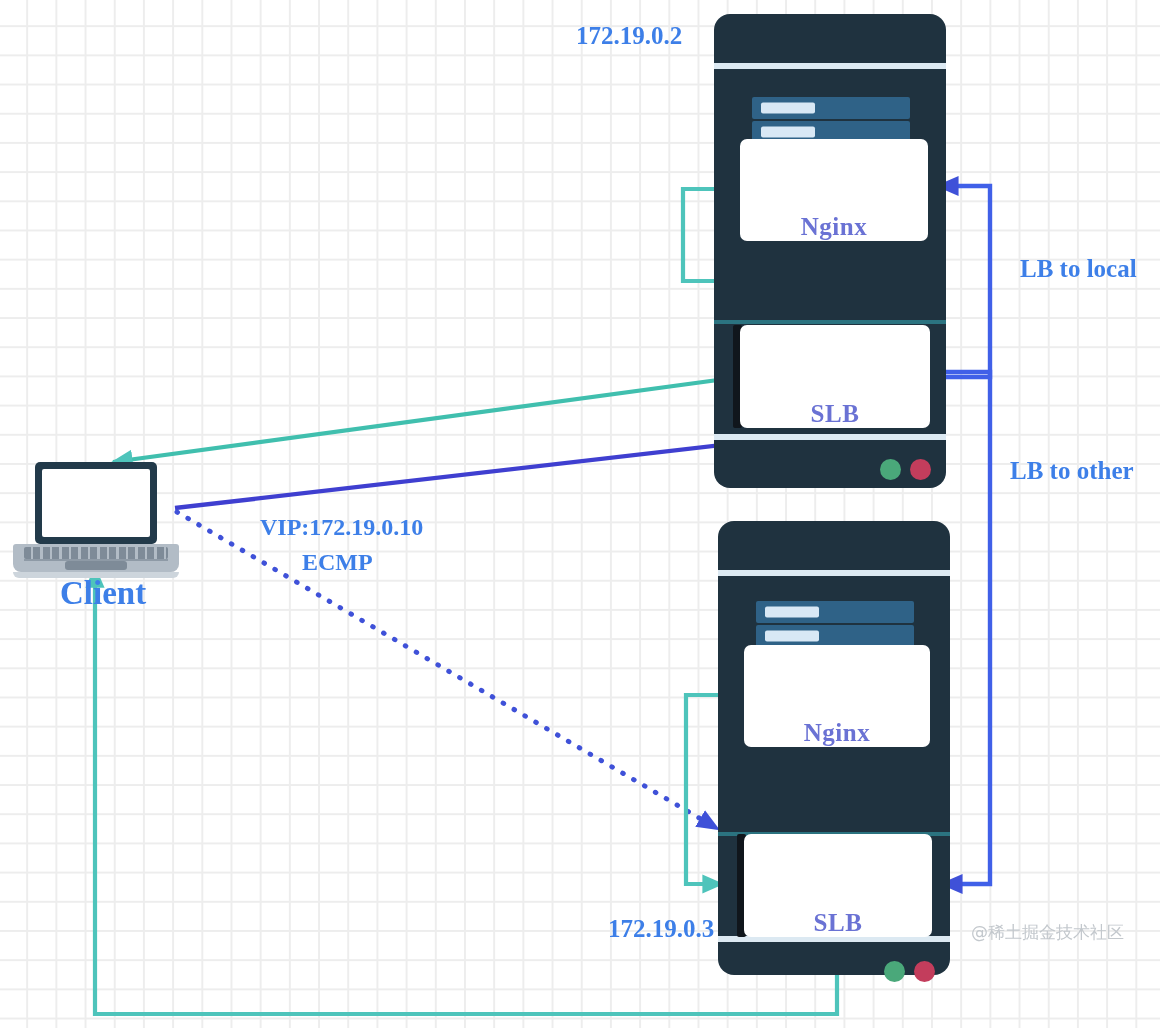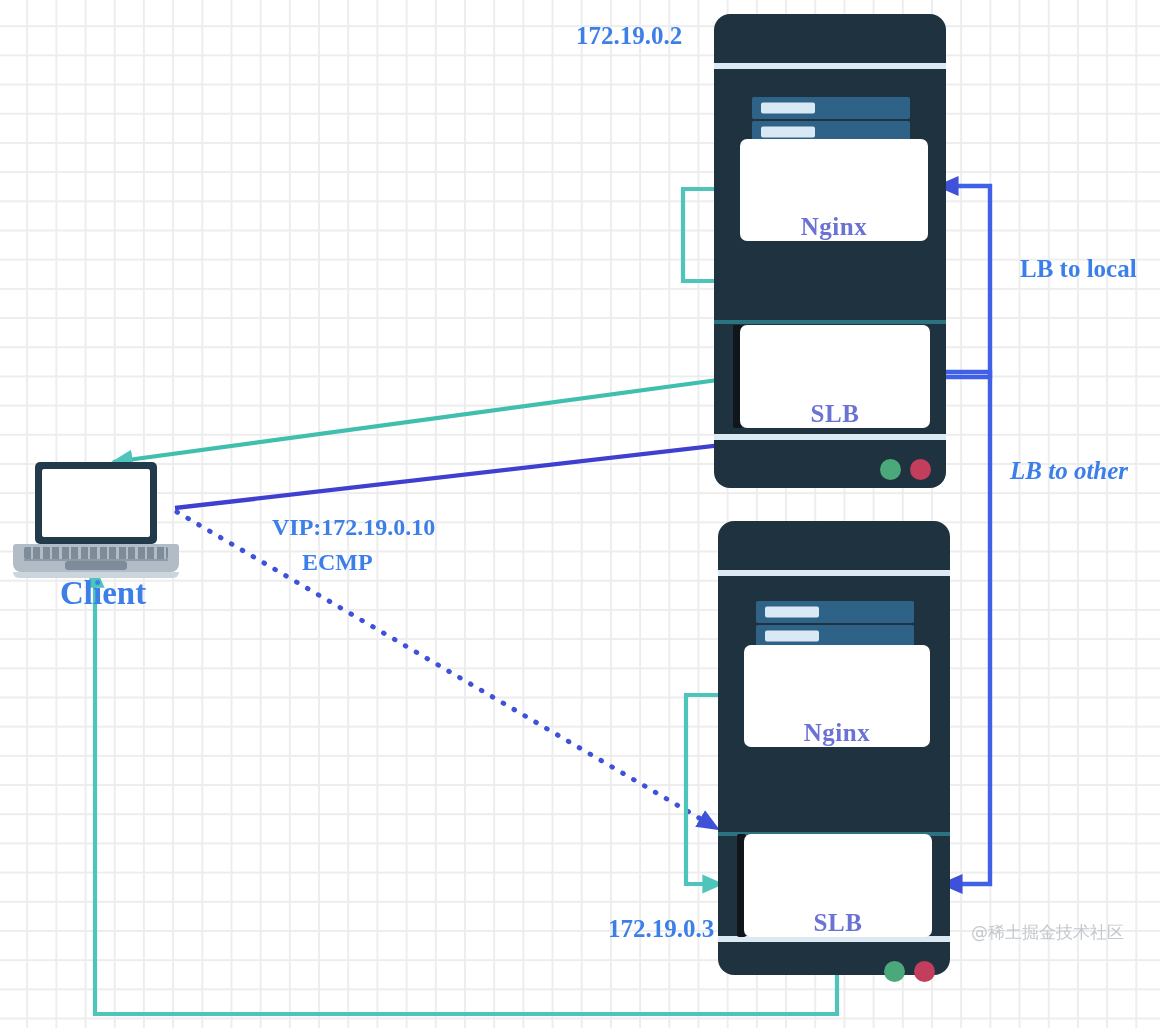--- a/index.html
+++ b/index.html
@@ -177,23 +177,23 @@
     </div>
     <div class="lt-foot"></div>
   </div>
 
   <div class="lbl ip" style="left:576px;top:22px;">172.19.0.2</div>
 
   <div class="lbl ip" style="left:576px;top:915px;margin-left:32px;">172.19.0.3</div>
 
   <div class="lbl client" style="left:60px;top:575px;">Client</div>
 
-  <div class="lbl vip" style="left:272px;top:514px;">VIP:172.19.0.10</div>
+  <div class="lbl vip" style="left:260px;top:514px;">VIP:172.19.0.10</div>
 
   <div class="lbl vip" style="left:302px;top:549px;">ECMP</div>
 
   <div class="lbl note" style="left:1008px;top:255px;margin-left:12px;">LB to local</div>
 
-  <div class="lbl note" style="left:1010px;top:457px;font-style:italic;">LB to other</div>
+  <div class="lbl note" style="left:1010px;top:457px;">LB to other</div>
 
   <div class="watermark" style="left:971px;top:921px;">@稀土掘金技术社区</div>
 
 </div>
 
 </body></html>

